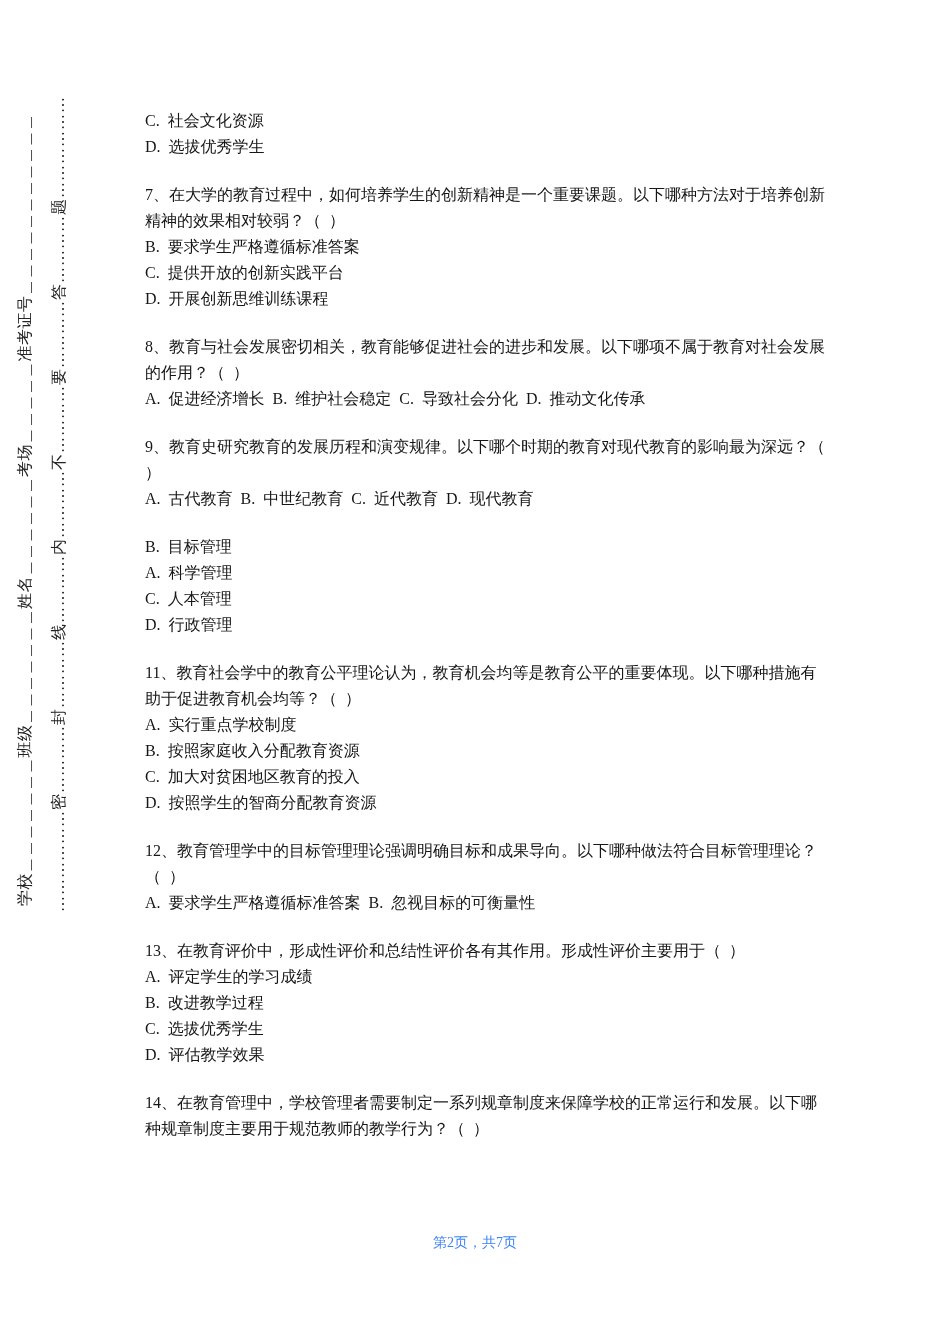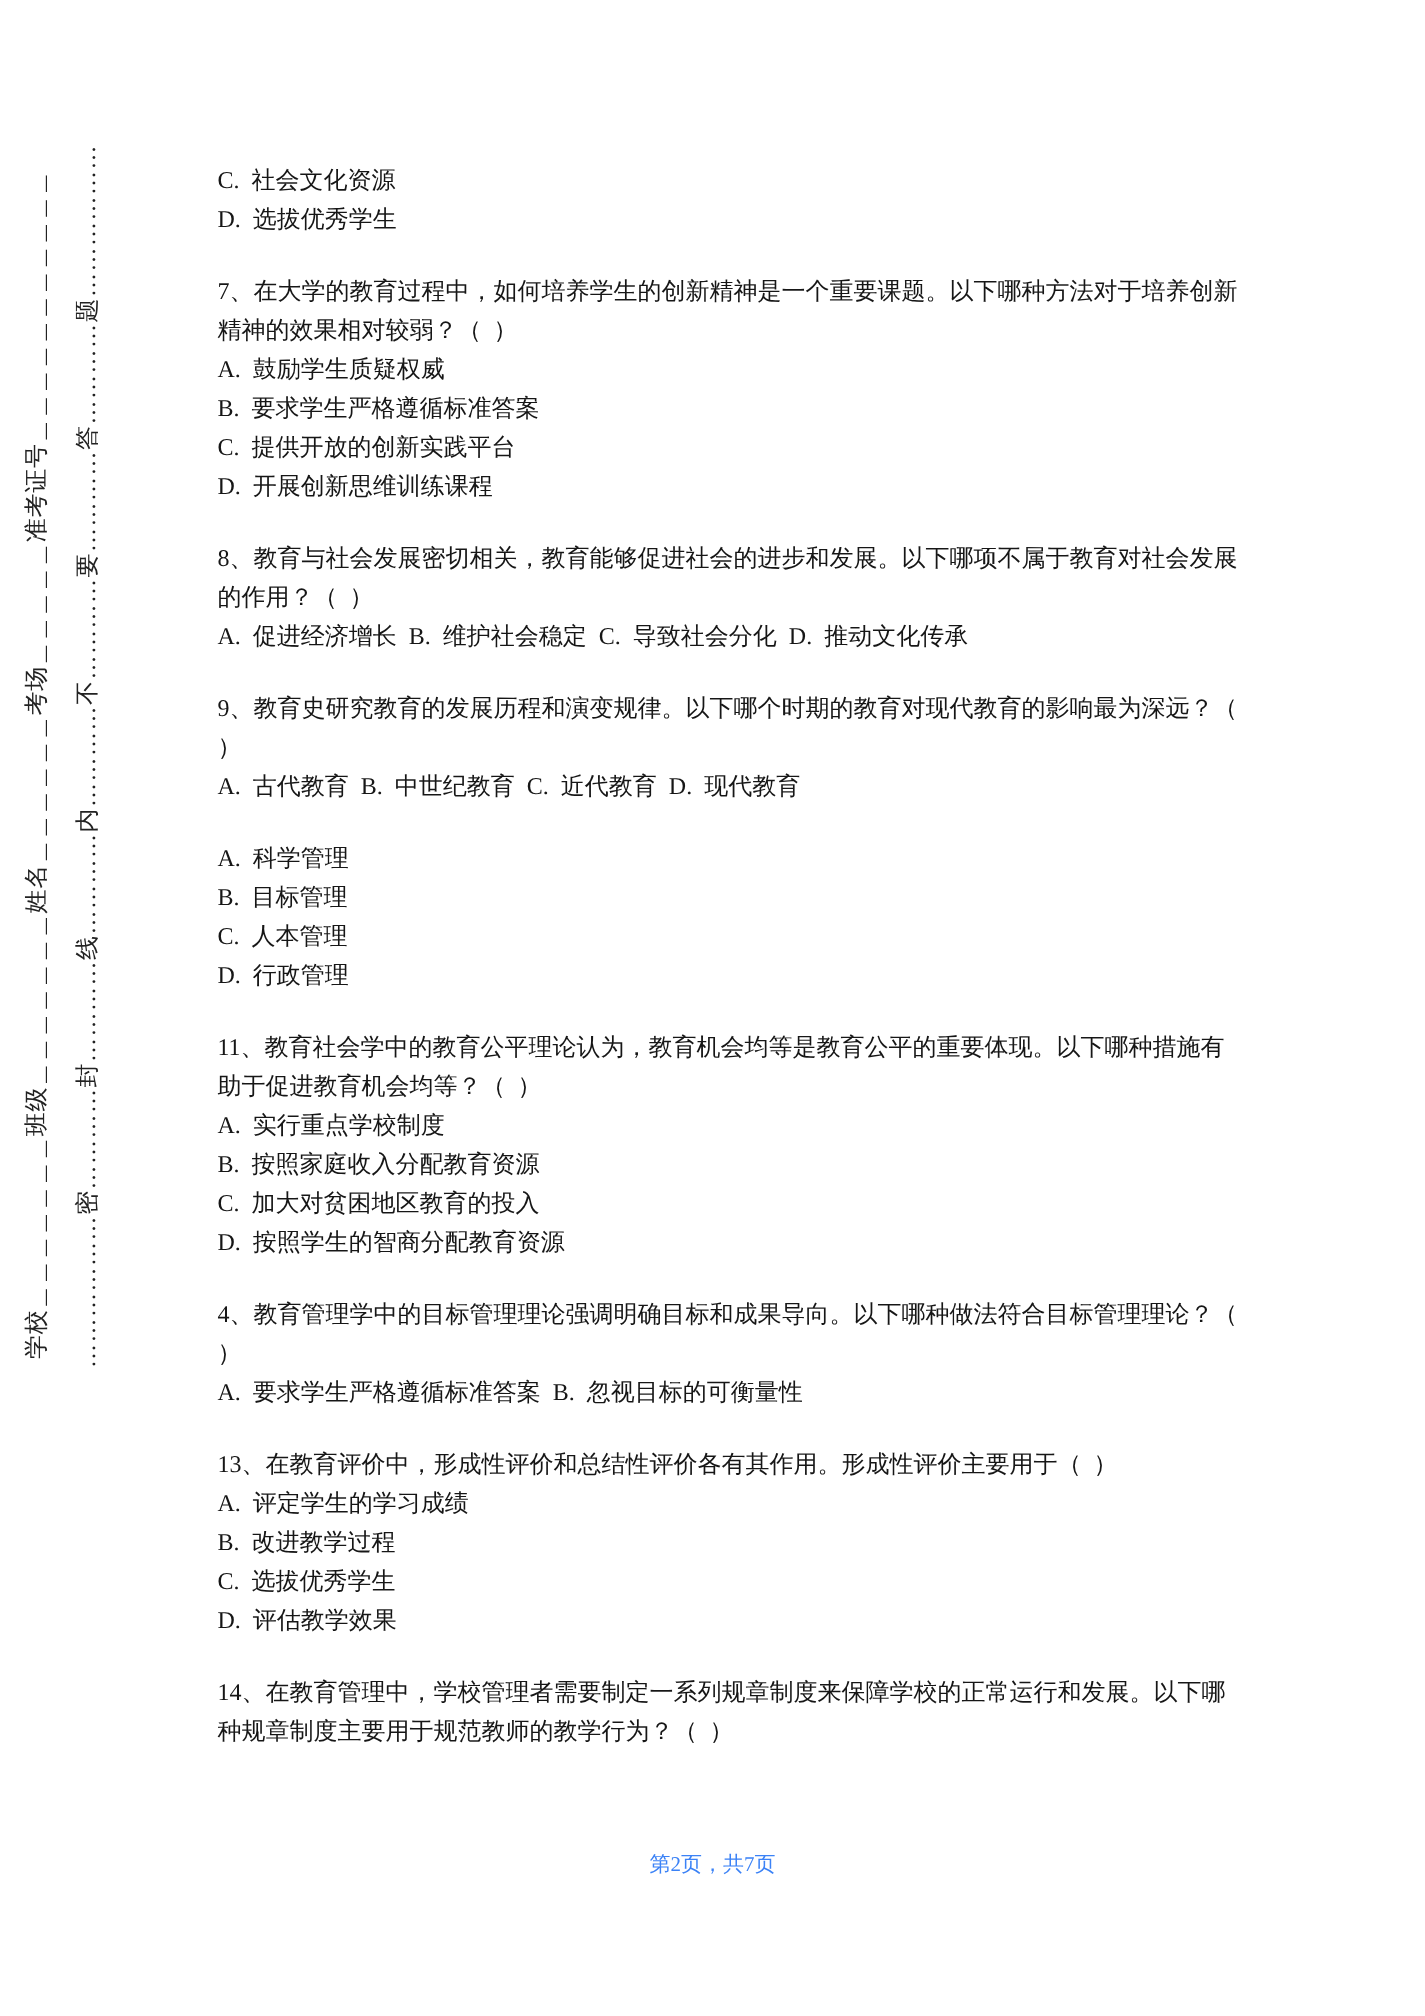--- a/index.html
+++ b/index.html
@@ -59,53 +59,52 @@
 
 <main class="content" id="questions-container">
   <section class="question-block">
 
   <p class="option-line">C.  社会文化资源</p>
       <p class="option-line">D.  选拔优秀学生</p>
     </section>
 
   <section class="question-block">
     <p class="stem">7、在大学的教育过程中，如何培养学生的创新精神是一个重要课题。以下哪种方法对于培养创新精神的效果相对较弱？（  ）</p>
-  <p class="option-line">A.  鼓励学生质疑权威</p>
       <p class="option-line">B.  要求学生严格遵循标准答案</p>
       <p class="option-line">C.  提供开放的创新实践平台</p>
       <p class="option-line">D.  开展创新思维训练课程</p>
     </section>
 
   <section class="question-block">
     <p class="stem">8、教育与社会发展密切相关，教育能够促进社会的进步和发展。以下哪项不属于教育对社会发展的作用？（  ）</p>
   <p class="option-line">A.  促进经济增长  B.  维护社会稳定  C.  导致社会分化  D.  推动文化传承</p>
     </section>
 
   <section class="question-block">
     <p class="stem">9、教育史研究教育的发展历程和演变规律。以下哪个时期的教育对现代教育的影响最为深远？（  ）</p>
   <p class="option-line">A.  古代教育  B.  中世纪教育  C.  近代教育  D.  现代教育</p>
     </section>
 
   <section class="question-block">
-  <p class="option-line">A.  科学管理</p>
-      <p class="option-line">B.  目标管理</p>
+  <p class="option-line">B.  目标管理</p>
+      <p class="option-line">A.  科学管理</p>
       <p class="option-line">C.  人本管理</p>
       <p class="option-line">D.  行政管理</p>
     </section>
 
   <section class="question-block">
     <p class="stem">11、教育社会学中的教育公平理论认为，教育机会均等是教育公平的重要体现。以下哪种措施有助于促进教育机会均等？（  ）</p>
   <p class="option-line">A.  实行重点学校制度</p>
       <p class="option-line">B.  按照家庭收入分配教育资源</p>
       <p class="option-line">C.  加大对贫困地区教育的投入</p>
       <p class="option-line">D.  按照学生的智商分配教育资源</p>
     </section>
 
   <section class="question-block">
-    <p class="stem">4、教育管理学中的目标管理理论强调明确目标和成果导向。以下哪种做法符合目标管理理论？（  ）</p>
+    <p class="stem">12、教育管理学中的目标管理理论强调明确目标和成果导向。以下哪种做法符合目标管理理论？（  ）</p>
   <p class="option-line">A.  要求学生严格遵循标准答案  B.  忽视目标的可衡量性</p>
     </section>
 
   <section class="question-block">
     <p class="stem">13、在教育评价中，形成性评价和总结性评价各有其作用。形成性评价主要用于（  ）</p>
   <p class="option-line">A.  评定学生的学习成绩</p>
       <p class="option-line">B.  改进教学过程</p>
       <p class="option-line">C.  选拔优秀学生</p>
       <p class="option-line">D.  评估教学效果</p>
     </section>

